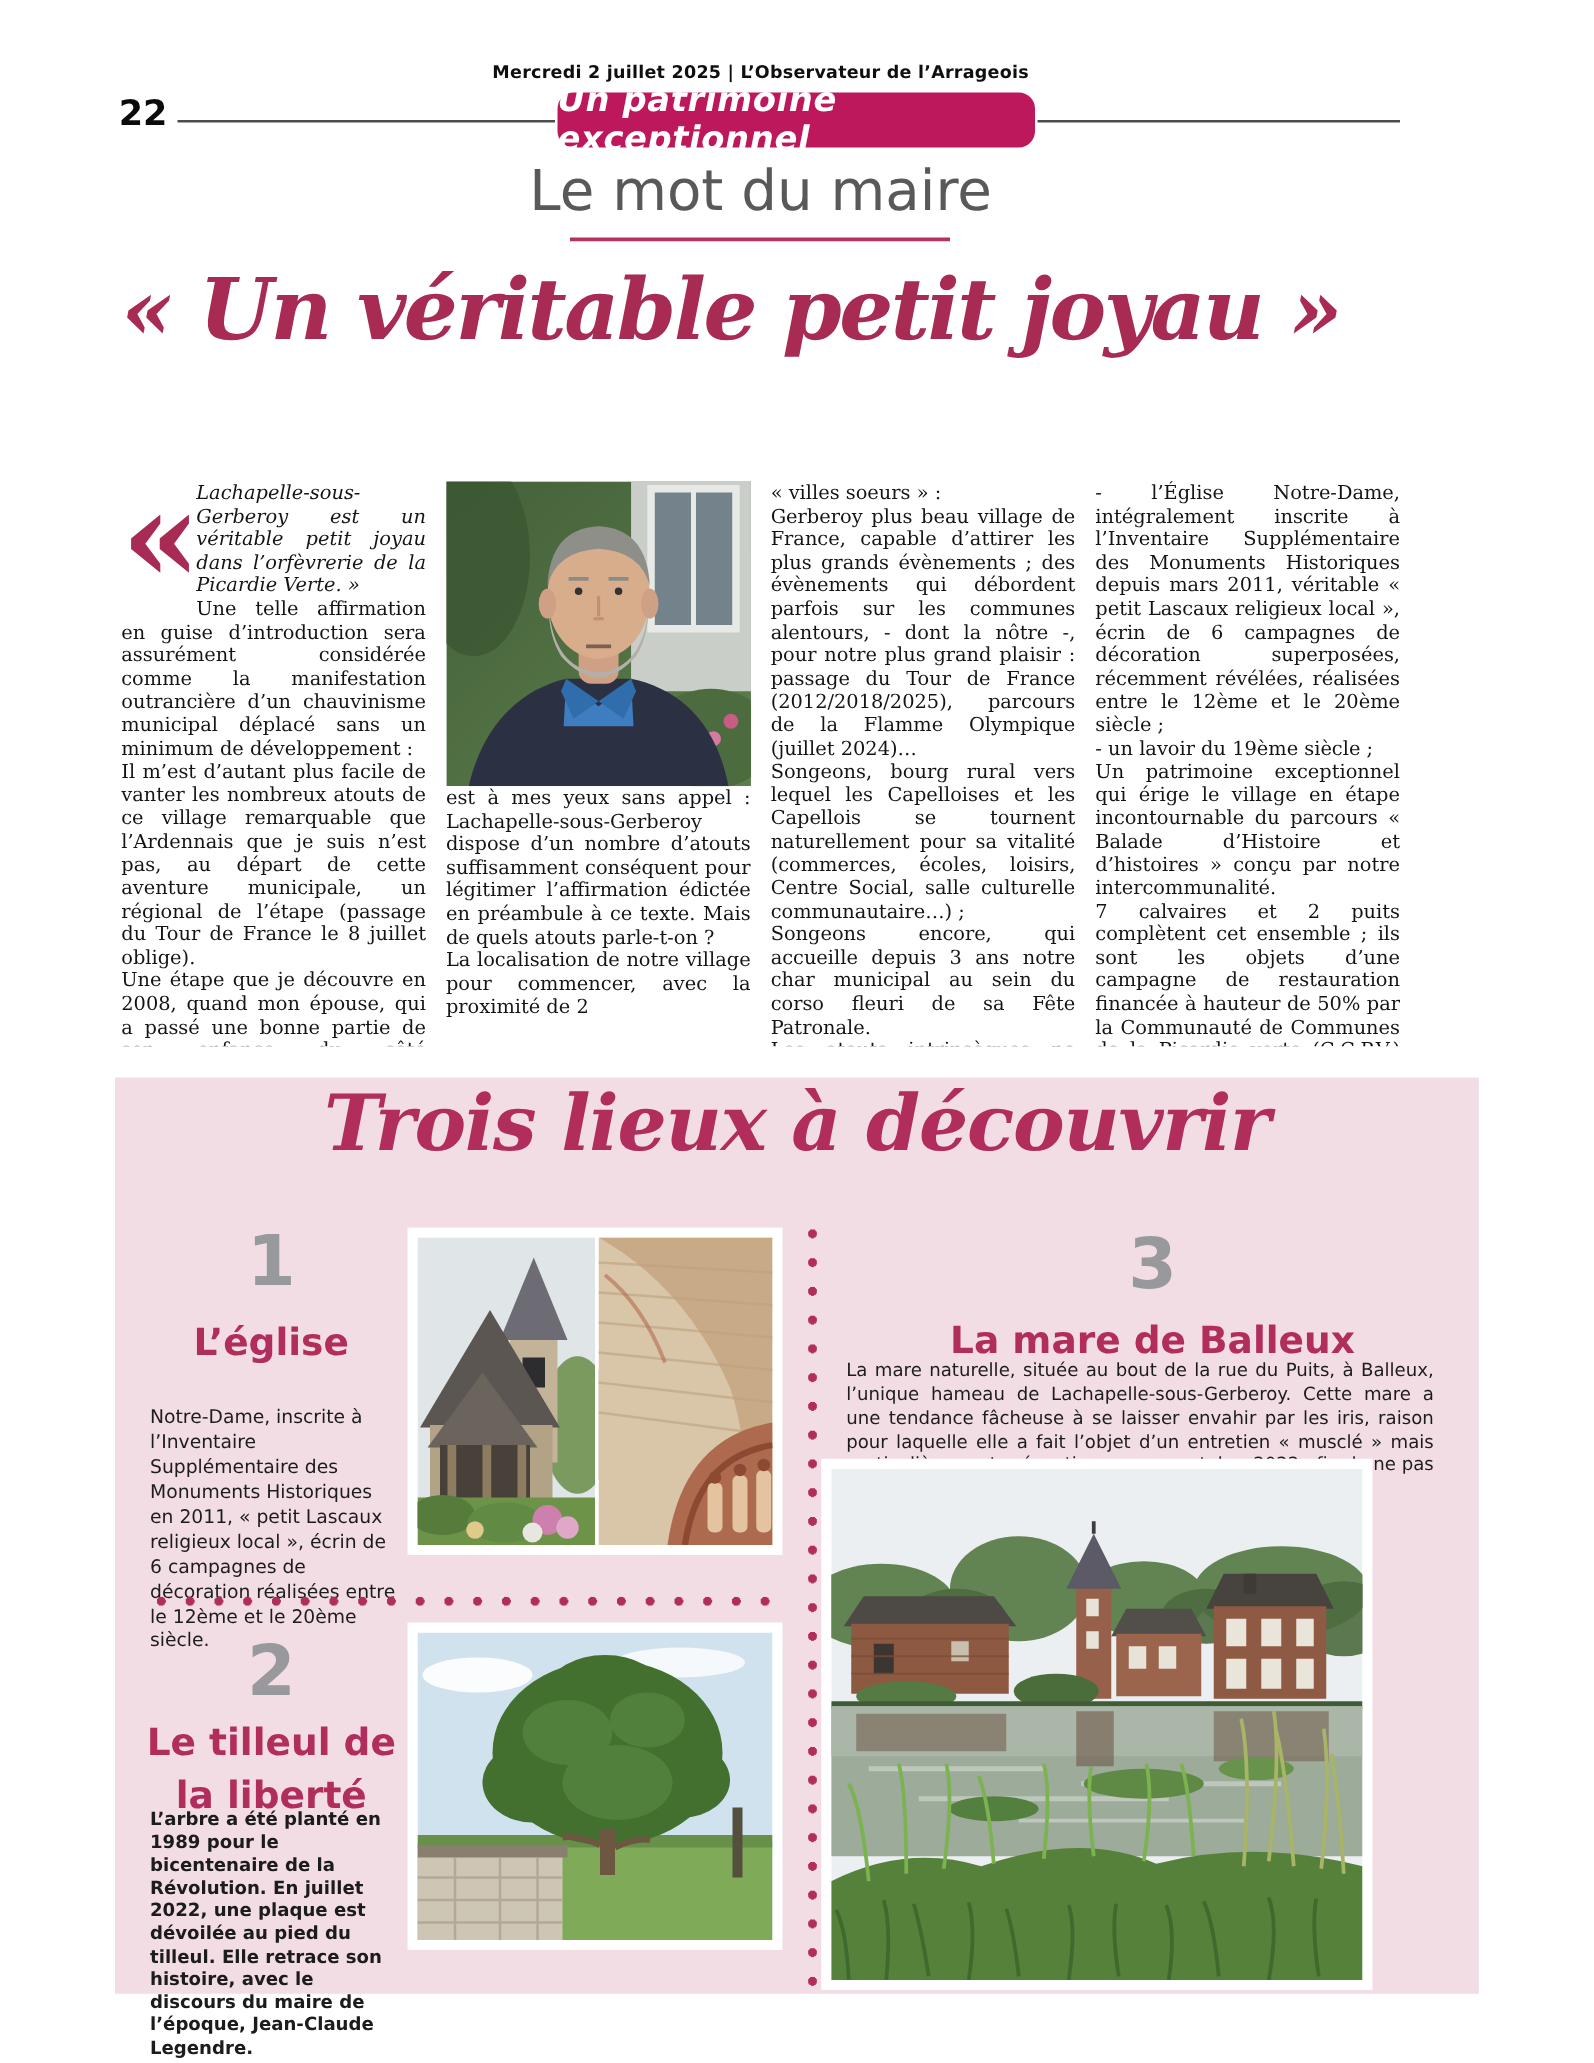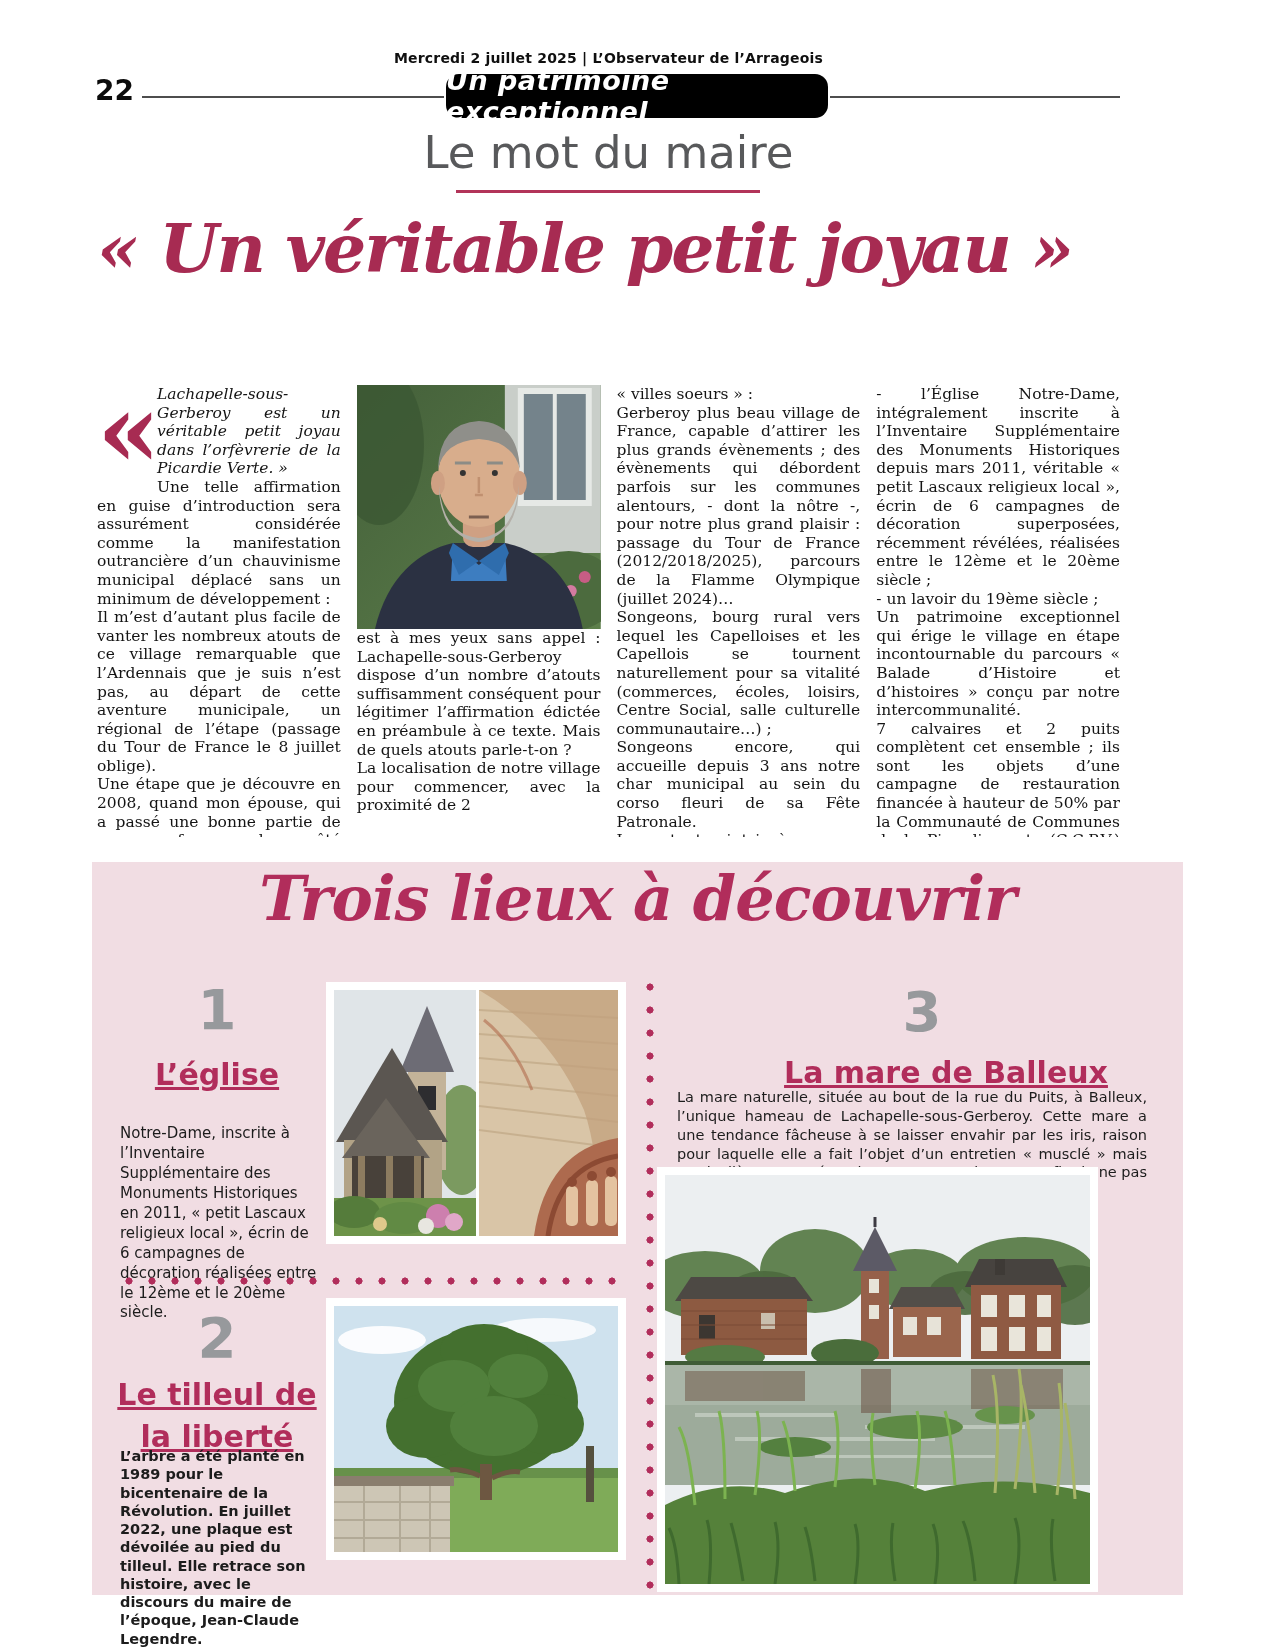--- a/index.html
+++ b/index.html
@@ -6,21 +6,21 @@
   #page{position:relative;width:1275px;height:1650px;background:#ffffff;overflow:hidden;
         font-family:"DejaVu Serif",serif;color:#141414;}
 
   
   .masthead{position:absolute;top:50px;left:97px;width:1023px;text-align:center;
             font:bold 14px "DejaVu Sans",sans-serif;color:#0f0f0f;letter-spacing:.2px;}
   .pagenum{position:absolute;top:74px;left:95px;font:bold 28px "DejaVu Sans",sans-serif;color:#0b0b0b;}
   .rule{position:absolute;top:96px;height:2px;background:#4d4d4d;}
   .rule-left{left:142px;width:302px;}
   .rule-right{left:830px;width:290px;}
-  .banner{position:absolute;top:74px;left:446px;width:382px;height:44px;background:#000000;
+  .banner{position:absolute;top:74px;left:446px;width:382px;height:44px;background:#be185d;
           border-radius:13px;color:#ffffff;display:flex;align-items:center;justify-content:center;
           font:bold italic 27px "DejaVu Sans",sans-serif;letter-spacing:.5px;}
   .section-title{position:absolute;top:126px;left:97px;width:1023px;text-align:center;
                  font:400 45px "DejaVu Sans",sans-serif;color:#58595b;}
   .title-underline{position:absolute;top:190px;left:456px;width:304px;height:3px;background:#b23459;}
   .headline{position:absolute;top:208px;left:97px;width:1023px;margin:0;text-align:left;
             font:bold italic 68px "DejaVu Serif",serif;color:#a72b52;letter-spacing:-2px;white-space:nowrap;}
 
   
   .article{position:absolute;top:385px;left:97px;width:1023px;height:452px;display:flex;gap:16px;
@@ -36,24 +36,24 @@
 
   
   .panel{position:absolute;left:92px;top:862px;width:1091px;height:733px;background:#f1dde3;
          font-family:"DejaVu Sans",sans-serif;}
   .panel-heading{position:absolute;top:0px;left:0;width:100%;margin:0;text-align:center;
                  font:bold italic 62px "DejaVu Serif",serif;color:#b12d5b;letter-spacing:-1px;}
   .num{position:absolute;font:bold 56px/1 "DejaVu Sans",sans-serif;color:#97999c;text-align:center;}
   .n1{left:30px;top:120px;width:190px;}
   .n2{left:30px;top:448px;width:190px;}
   .n3{left:630px;top:122px;width:400px;}
-  .ititle{position:absolute;font:bold 30px/1.4 "DejaVu Sans",sans-serif;color:#b12d5b;text-align:center;text-decoration:underline;}
+  .ititle{position:absolute;font:bold 30px/1.4 "DejaVu Sans",sans-serif;color:#b12d5b;text-align:center;}
   .t1{left:30px;top:192px;width:190px;}
   .t2{left:18px;top:512px;width:214px;}
-  .t3{left:614px;top:194px;width:480px;line-height:1.1;}
+  .t3{left:590px;top:194px;width:480px;line-height:1.1;}
   .itext{position:absolute;margin:0;color:#1c1c1c;}
   .x1{left:28px;top:262px;width:200px;font-size:15px;line-height:1.33;}
   .x2{left:28px;top:585px;width:202px;font-size:14.5px;line-height:1.26;font-weight:bold;}
   .x3{left:585px;top:226px;width:470px;font-size:14.5px;line-height:1.3;text-align:justify;}
   .photo{position:absolute;background:#ffffff;padding:8px;box-sizing:border-box;}
   .photo svg{display:block;width:100%;height:100%;}
   .churches{left:234px;top:120px;width:300px;height:262px;}
   .tree{left:234px;top:436px;width:300px;height:262px;}
   .mare{left:565px;top:305px;width:441px;height:425px;}
   .hdots{position:absolute;left:32px;top:414px;width:502px;height:10px;

